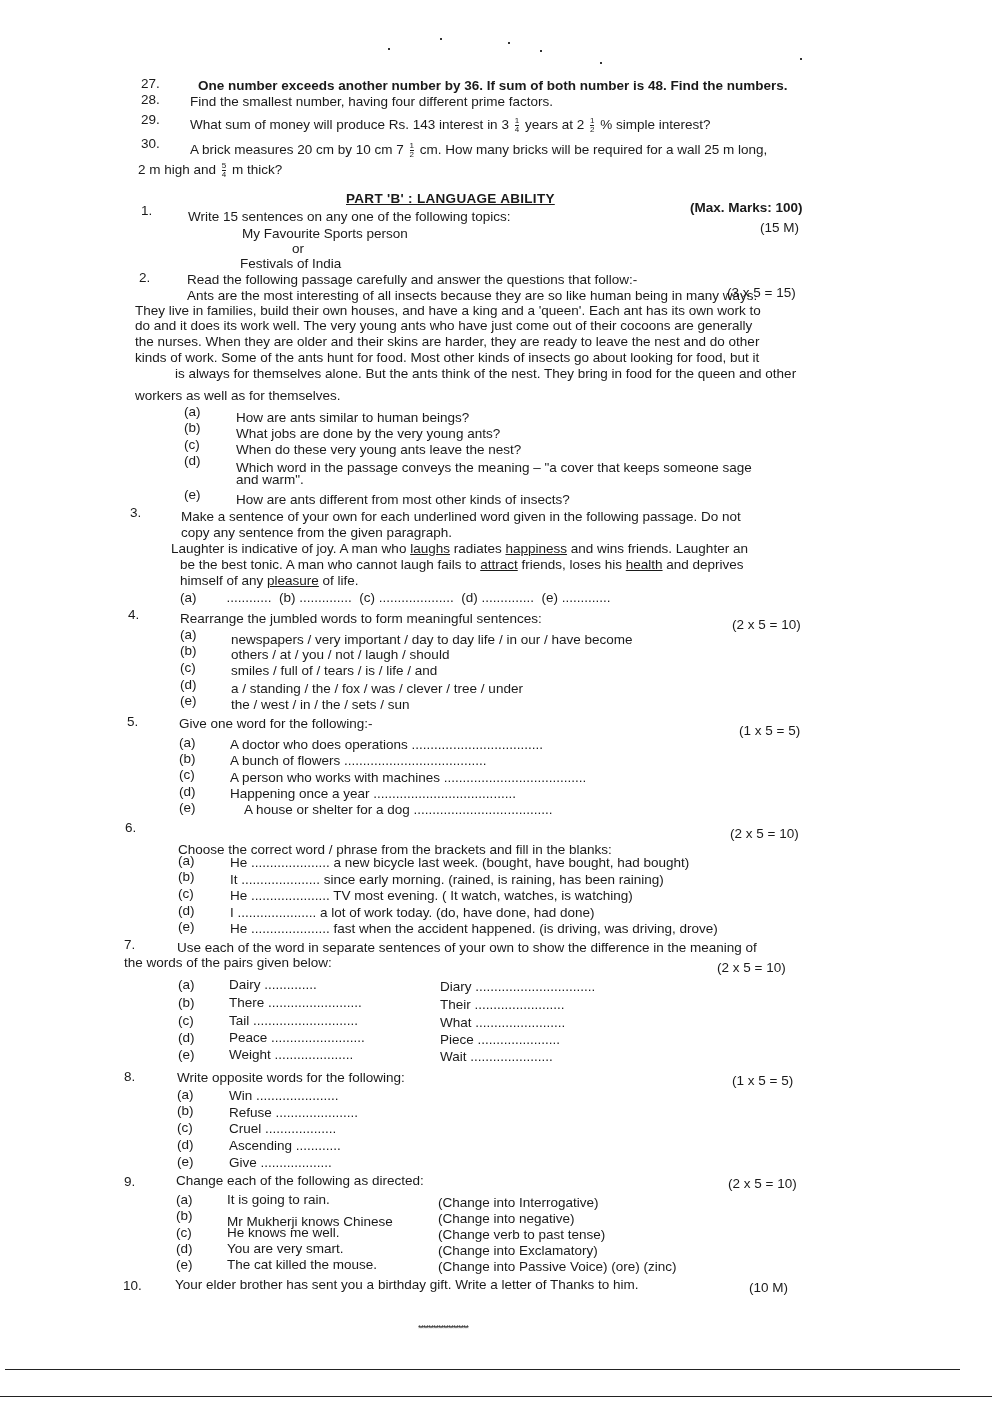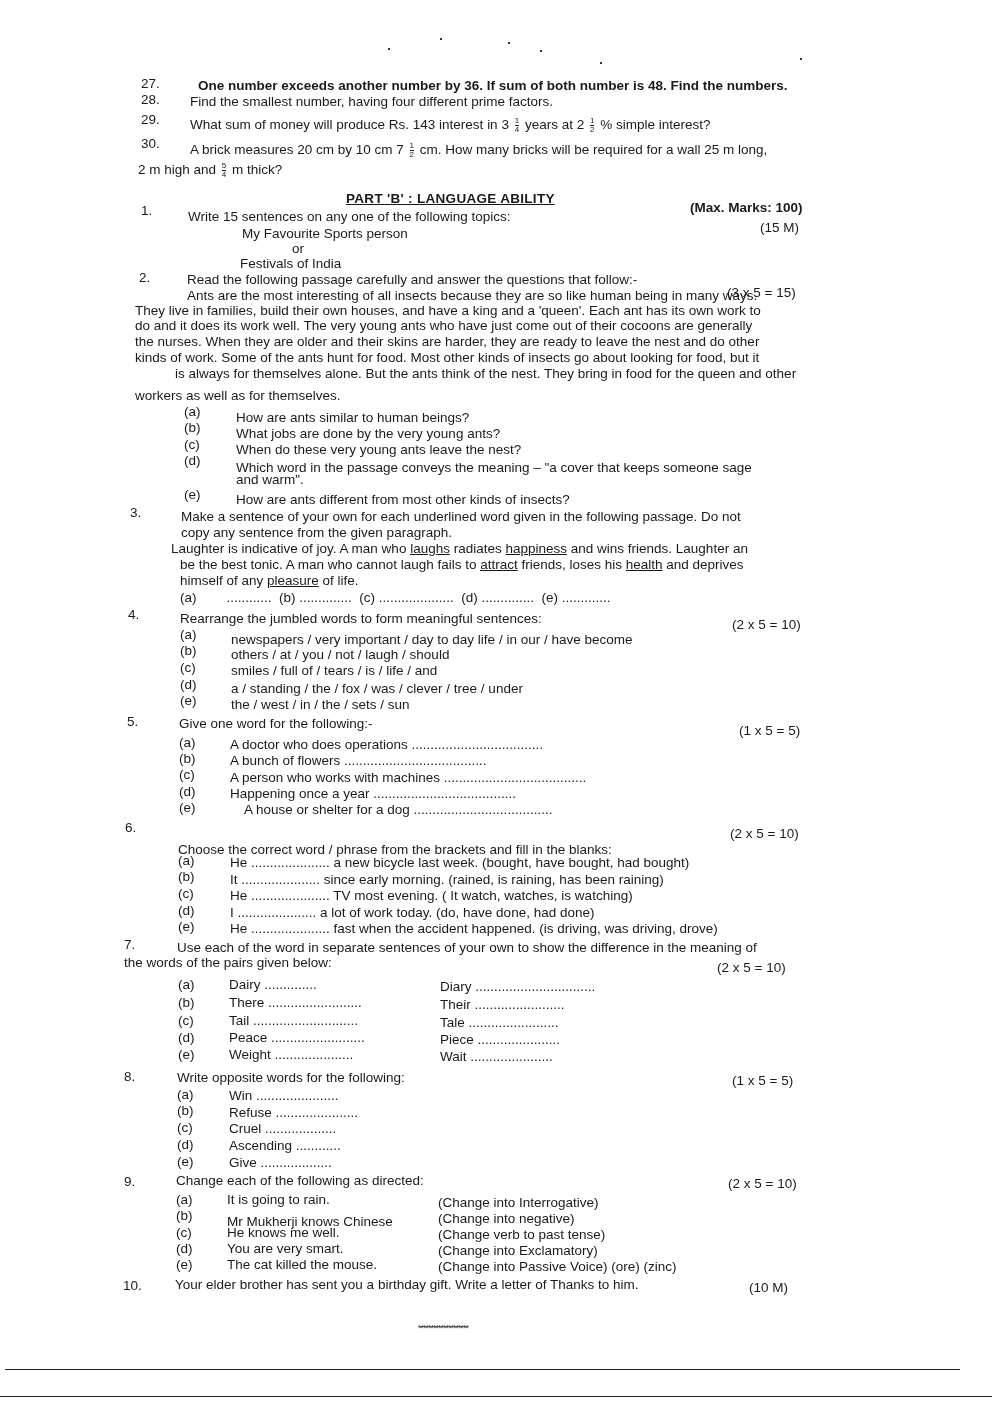--- a/index.html
+++ b/index.html
@@ -164,21 +164,21 @@
     <span class="abs" style="left:124px;top:955px;">the words of the pairs given below:</span>
     <span class="abs" style="left:717px;top:960px;">(2 x 5 = 10)</span>
     <span class="abs" style="left:178px;top:977px;">(a)</span>
     <span class="abs" style="left:229px;top:977px;">Dairy ..............</span>
     <span class="abs" style="left:440px;top:979px;">Diary ................................</span>
     <span class="abs" style="left:178px;top:995px;">(b)</span>
     <span class="abs" style="left:229px;top:995px;">There .........................</span>
     <span class="abs" style="left:440px;top:997px;">Their ........................</span>
     <span class="abs" style="left:178px;top:1013px;">(c)</span>
     <span class="abs" style="left:229px;top:1013px;">Tail ............................</span>
-    <span class="abs" style="left:440px;top:1015px;">Tale ........................</span>
+    <span class="abs" style="left:440px;top:1015px;">What ........................</span>
     <span class="abs" style="left:178px;top:1030px;">(d)</span>
     <span class="abs" style="left:229px;top:1030px;">Peace .........................</span>
     <span class="abs" style="left:440px;top:1032px;">Piece ......................</span>
     <span class="abs" style="left:178px;top:1047px;">(e)</span>
     <span class="abs" style="left:229px;top:1047px;">Weight .....................</span>
     <span class="abs" style="left:440px;top:1049px;">Wait ......................</span>
   </div>
 
   <div>
     <span class="num" style="left:124px;top:1069px;">8.</span>

